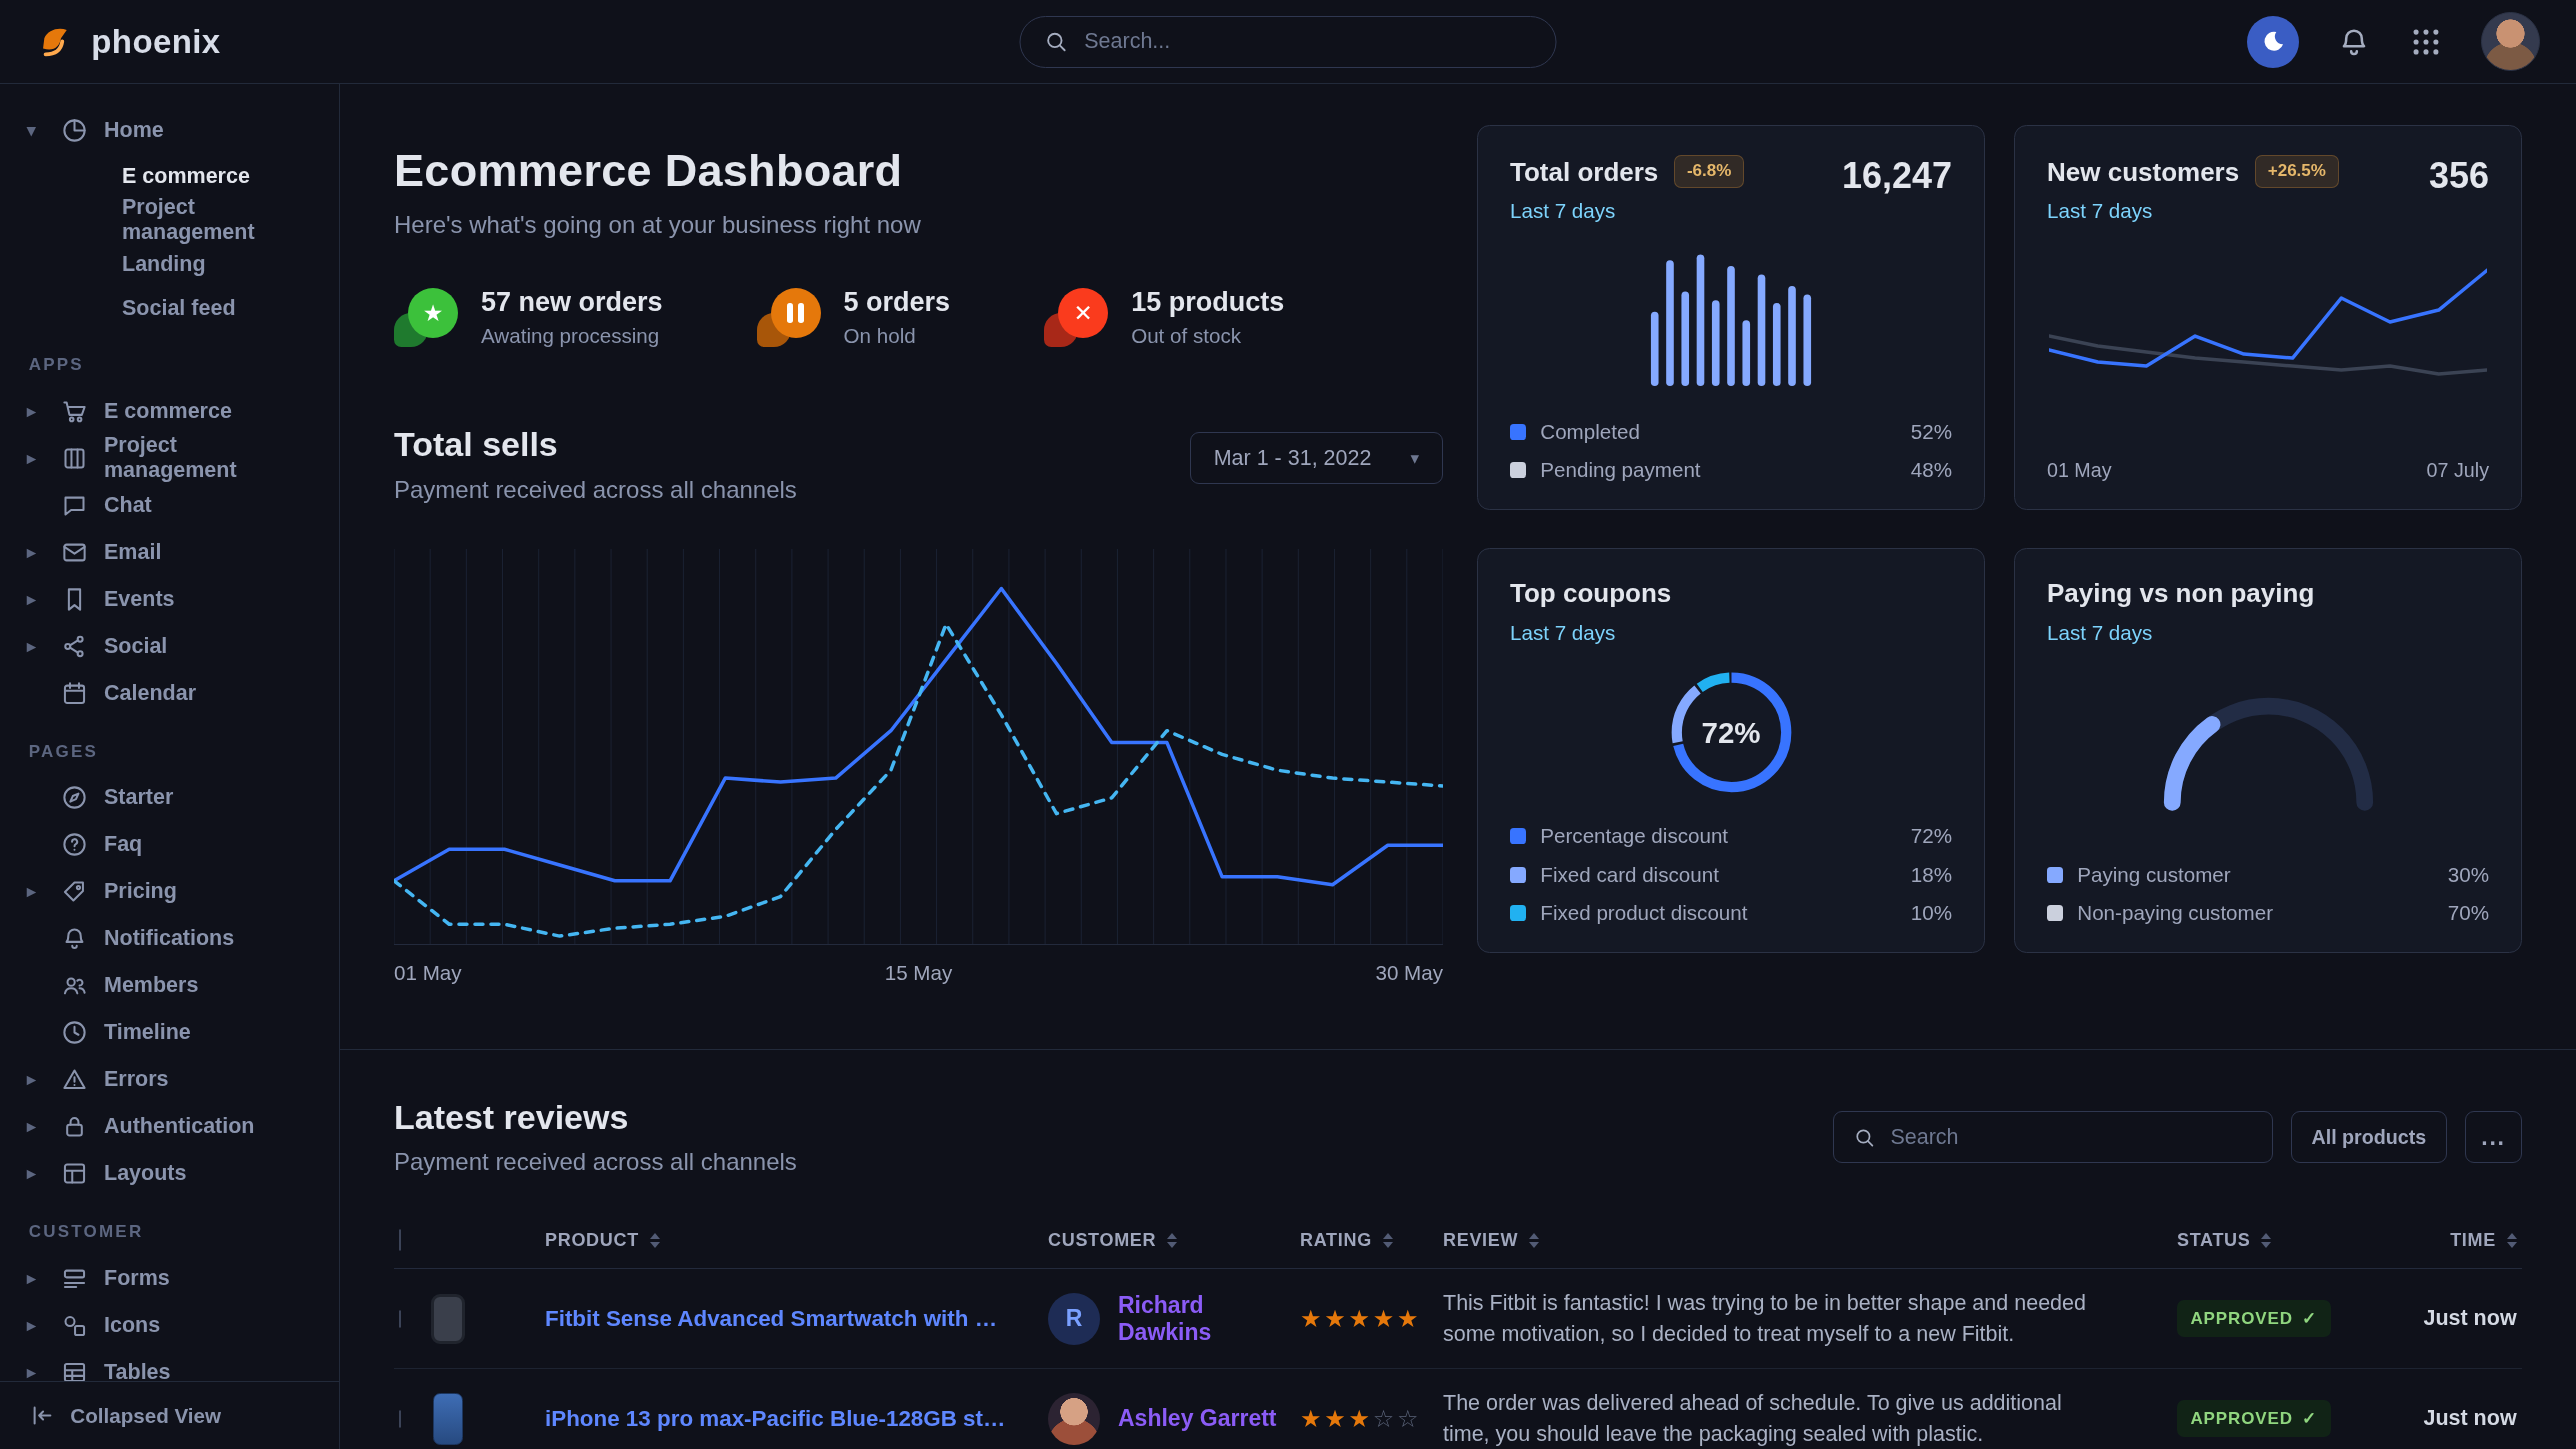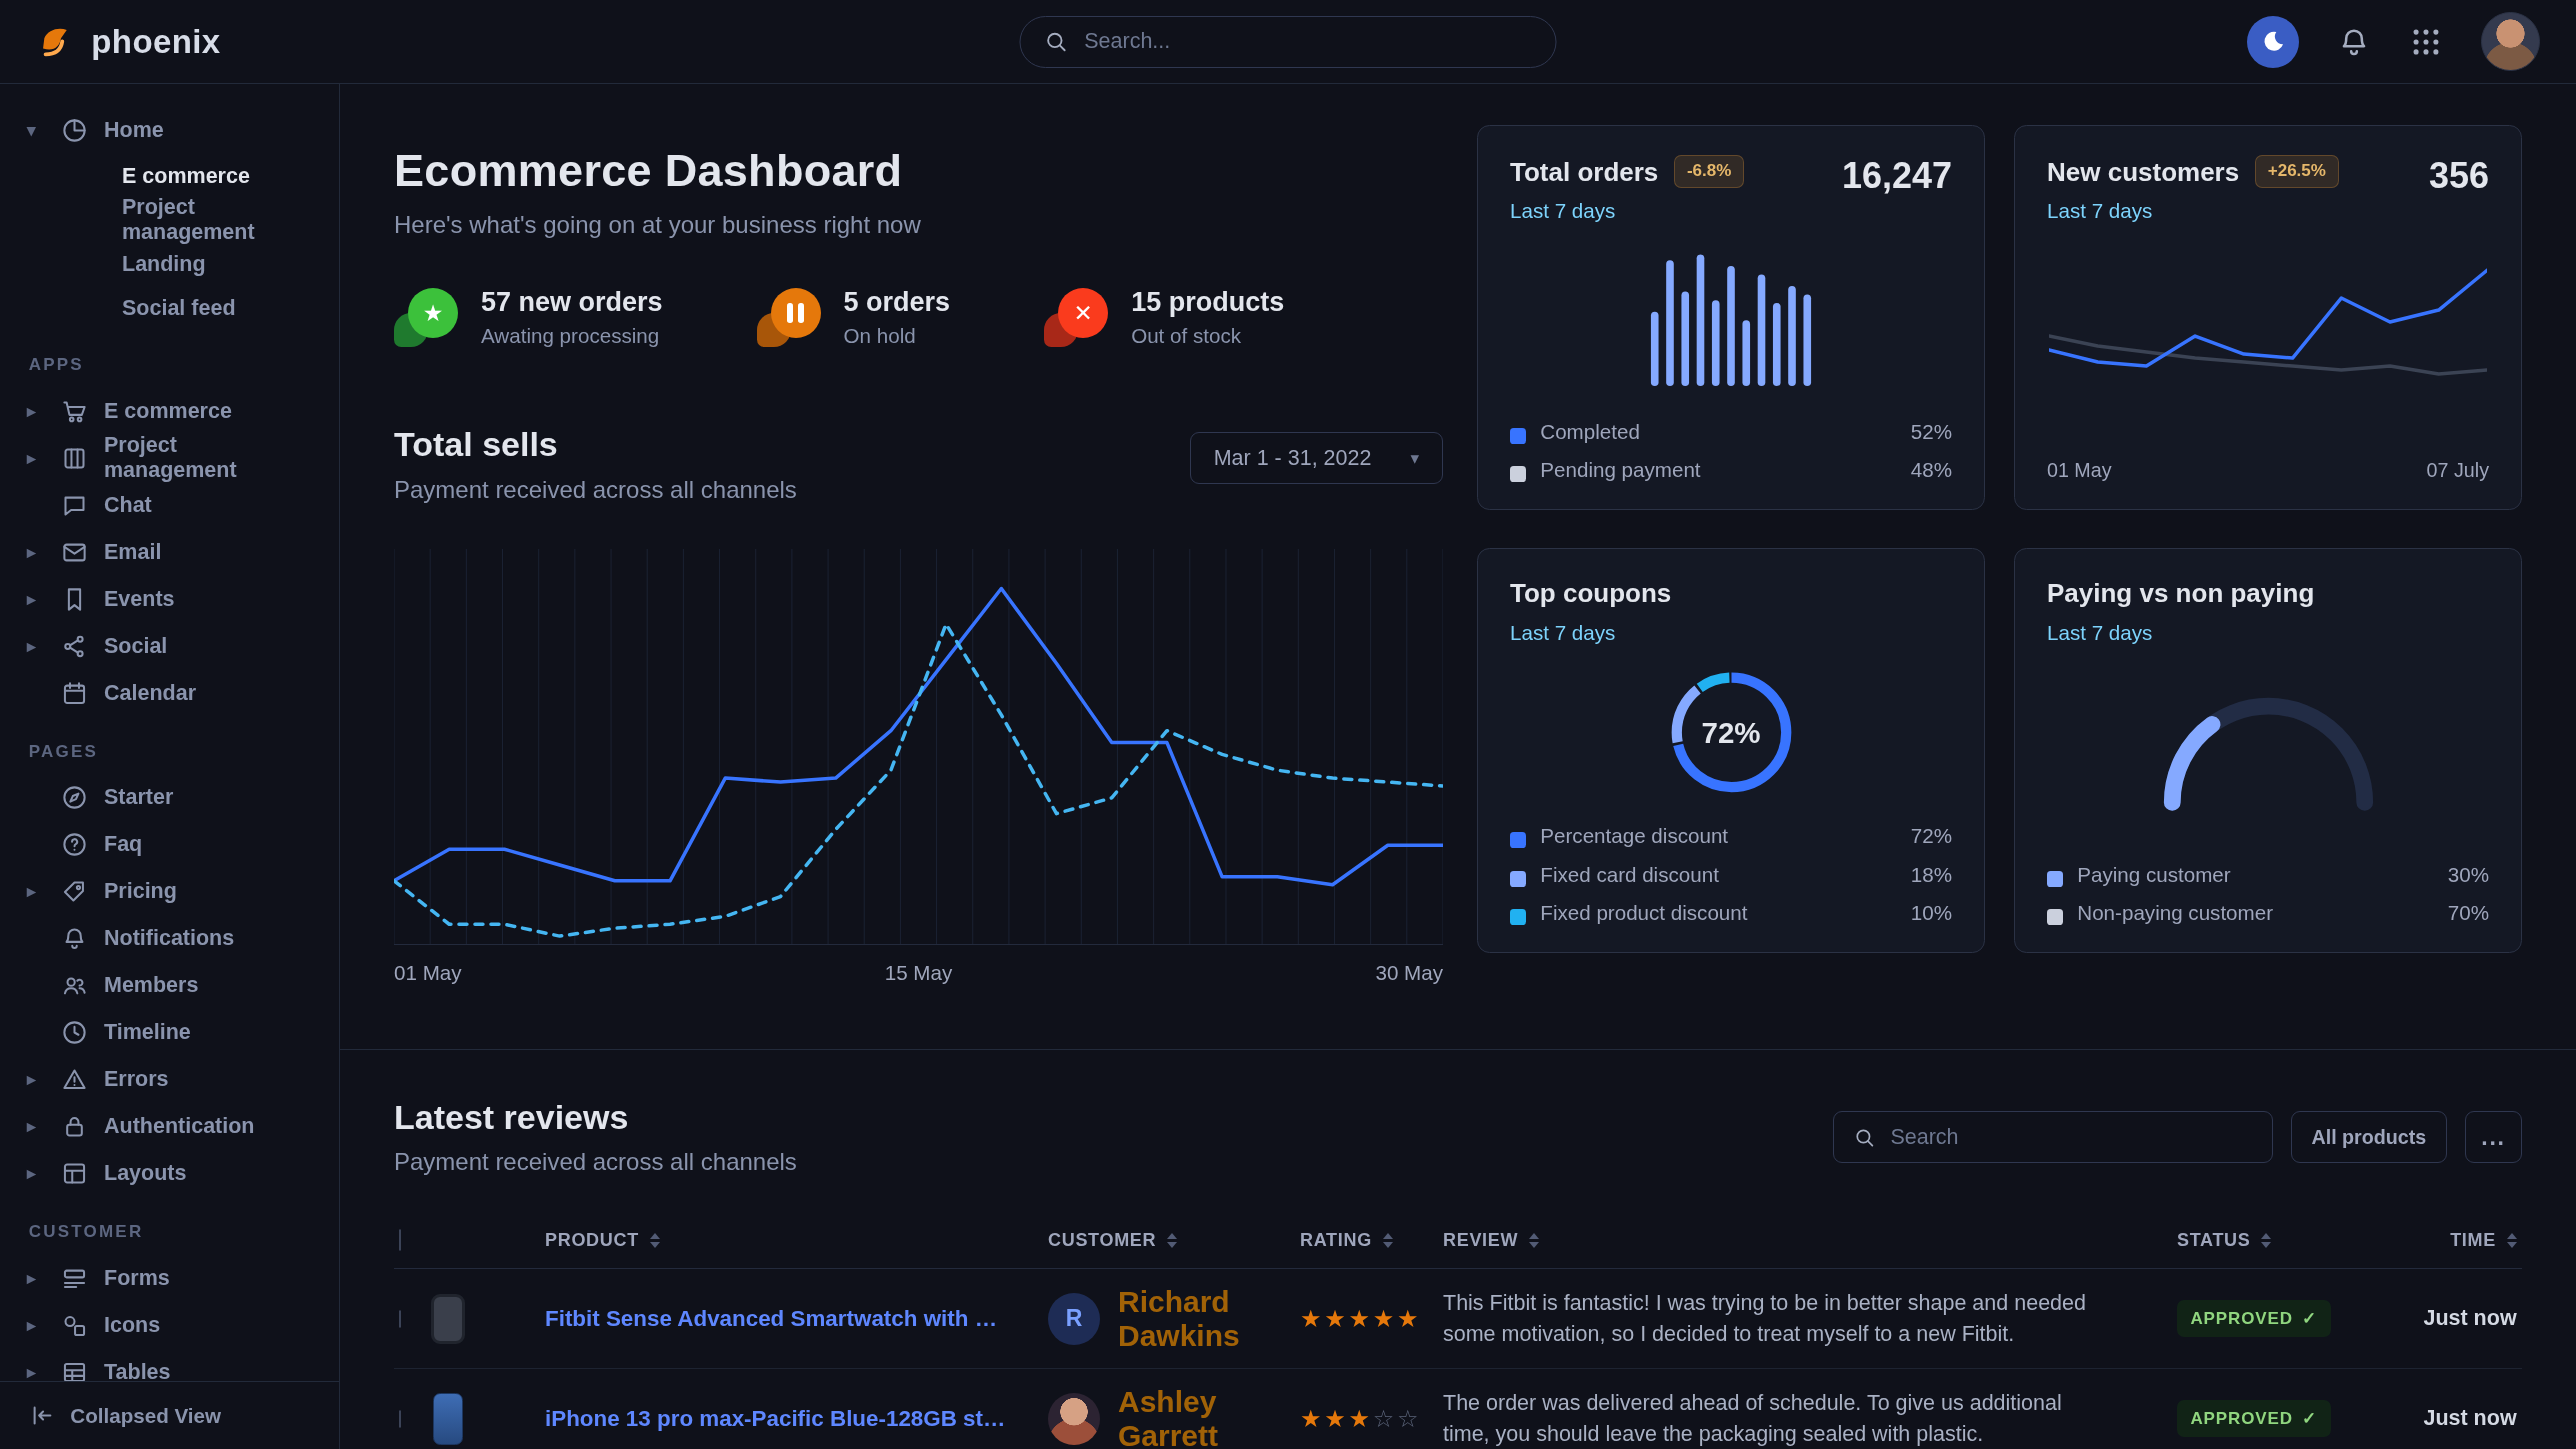--- a/index.html
+++ b/index.html
@@ -78,21 +78,21 @@
   .card-title-row { display:flex; align-items:flex-end; gap:16px; }
   .card-title { font-size:26px; font-weight:700; color:#e3e6ed; }
   .badge-warn { font-size:17px; font-weight:700; padding:5.4px 11.6px; border-radius:7.2px; color:#e5b76a;
                 background:rgba(229,153,57,.14); border:0.9px solid rgba(229,153,57,.28); }
   .card-sub { margin-top:11.6px; font-size:20.6px; color:#7dd3fc; }
   .card-value { font-size:36px; font-weight:700; color:#e3e6ed; }
   .bars-center { flex:1; display:flex; align-items:center; justify-content:center; }
   .card-chart { flex:1; position:relative; margin:23px 1.8px 12.5px; }
   .axis-row { display:flex; justify-content:space-between; font-size:19.7px; color:#9fa6bc; }
   .legend { margin-top:auto; }
-  .legend-row { display:flex; align-items:flex-end; gap:14.3px; font-size:20.6px; color:#9fa6bc; margin-top:14.3px; }
+  .legend-row { display:flex; align-items:center; gap:14.3px; font-size:20.6px; color:#9fa6bc; margin-top:14.3px; }
   .legend-square { width:16px; height:16px; border-radius:3.6px; flex:none; }
   .legend-val { margin-left:auto; }
   .donut-wrap { position:relative; width:163px; height:163px; margin:19.7px auto 9px; }
   .donut-center { position:absolute; inset:0; display:flex; align-items:center; justify-content:center;
                   font-size:29.5px; font-weight:700; color:#e3e6ed; }
   .gauge-center { flex:1; display:flex; align-items:center; justify-content:center; }
   
   .reviews { margin:64px -54px 0; padding:48px 54px 0; border-top:0.9px solid #222a3a; }
   .reviews-header { display:flex; justify-content:space-between; align-items:center; }
   .controls { display:flex; gap:18px; }
@@ -118,21 +118,21 @@
   .thumb .phone { width:30px; height:52px; background:linear-gradient(#3e6db5,#274a80); border-radius:7.2px;
                   border:1.8px solid #1d3760; }
   .prod-link { font-size:22.4px; font-weight:600; color:#5e87ff; white-space:nowrap; overflow:hidden;
                text-overflow:ellipsis; padding-right:39px; cursor:pointer; }
   .cust { display:flex; align-items:center; gap:18px; }
   .cust-avatar { width:52px; height:52px; border-radius:50%; flex:none; display:flex; align-items:center;
                  justify-content:center; font-weight:700; font-size:23px; }
   .cust-avatar.letter { background:#1e2c55; color:#7aa0ff; }
   .cust-avatar.photo { background: radial-gradient(circle at 50% 36%, #d6a184 0 32%, rgba(0,0,0,0) 33%),
                 radial-gradient(circle at 50% 100%, #9c4f3a 0 45%, rgba(0,0,0,0) 46%), #2c2332; }
-  .cust-name { font-size:30px; font-weight:600; color:#a16207; }
+  .cust-name { font-size:23px; font-weight:600; color:#8b5cf6; }
   .stars { font-size:24px; letter-spacing:2.7px; }
   .star.f { color:#e5780b; } .star.e { color:#5a6378; }
   .review-text { font-size:21.5px; line-height:1.45; color:#a9b1c4; padding-right:72px; }
   .status-badge { display:inline-flex; align-items:center; gap:9px; font-size:17px; font-weight:700;
                   letter-spacing:0.9px; color:#90d67f; background:rgba(37,176,3,.12); border-radius:7.2px;
                   padding:8px 13.4px; }
   .time-cell { font-size:21.5px; font-weight:700; color:#d4d9e3; text-align:right; padding-right:5.4px; }
 </style>
 </head>
 <body>

